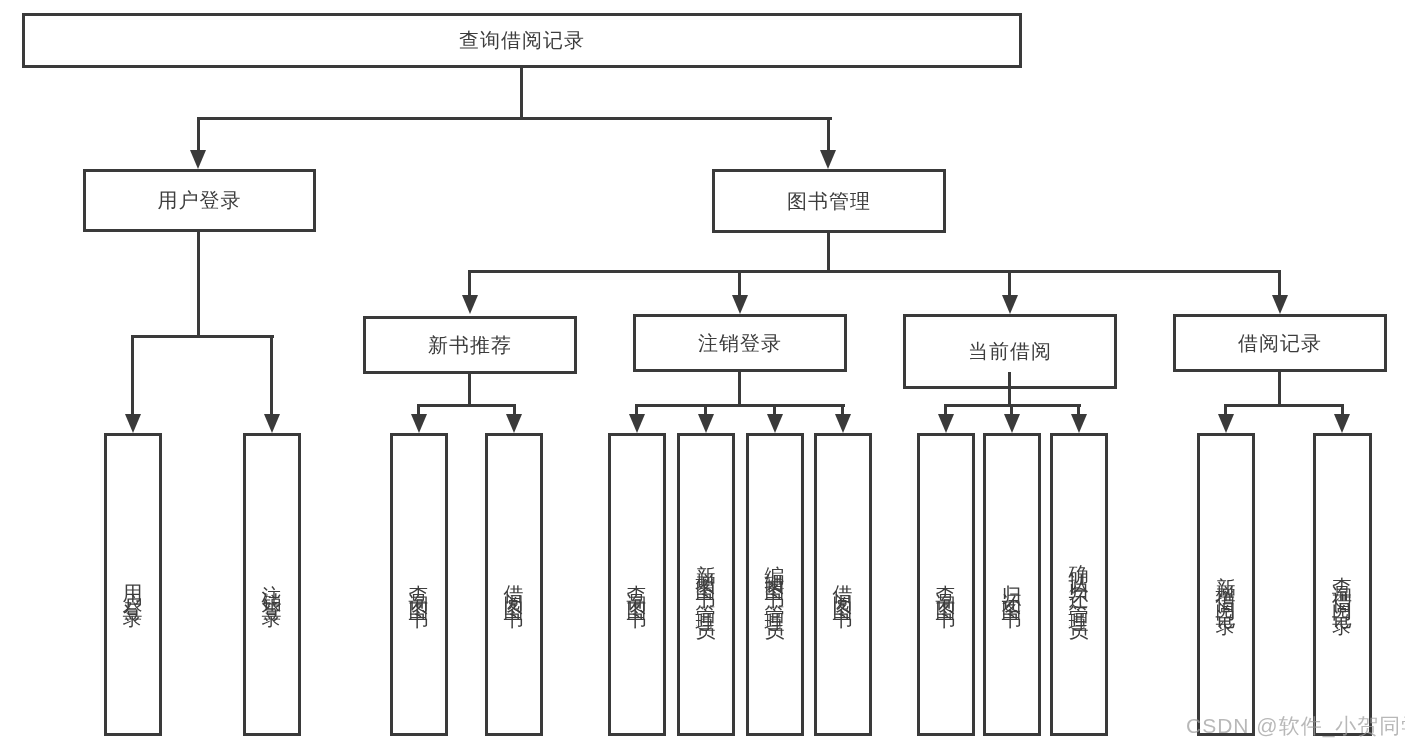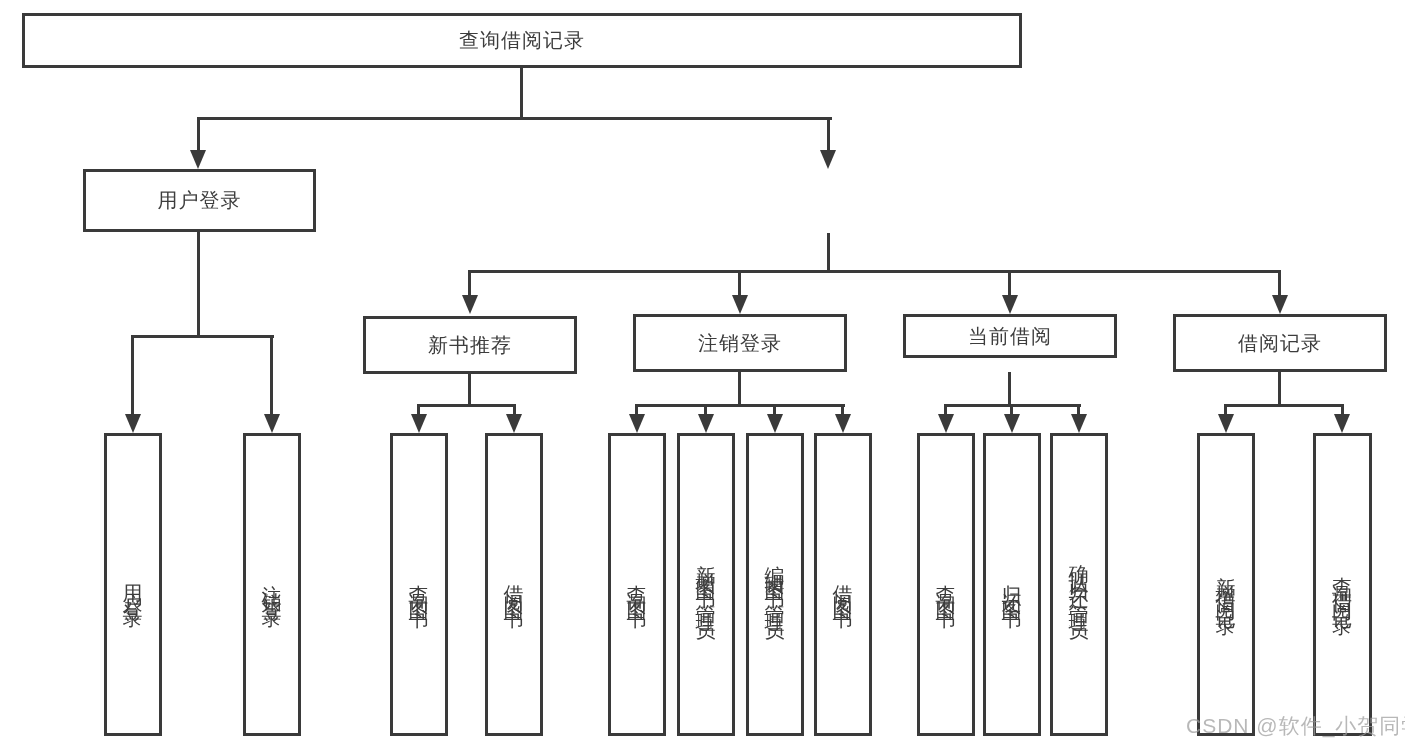--- a/index.html
+++ b/index.html
@@ -77,28 +77,31 @@
 
 <div class="canvas">
 
   <div class="hbox" style="left:22px; top:13px; width:1000px; height:55px;">
     <span>查询借阅记录</span>
   </div>
 
   <div class="hbox" style="left:83px; top:169px; width:233px; height:63px;">
     <span>用户登录</span>
   </div>
+  <div class="hbox" style="left:712px; top:169px; width:234px; height:64px;">
+    <span>图书管理</span>
+  </div>
 
   <div class="hbox" style="left:363px; top:316px; width:214px; height:58px;">
     <span>新书推荐</span>
   </div>
   <div class="hbox" style="left:633px; top:314px; width:214px; height:58px;">
     <span>注销登录</span>
   </div>
-  <div class="hbox" style="left:903px; top:314px; width:214px; height:44px;">
+  <div class="hbox" style="left:903px; top:314px; width:214px; height:75px;">
     <span>当前借阅</span>
   </div>
   <div class="hbox" style="left:1173px; top:314px; width:214px; height:58px;">
     <span>借阅记录</span>
   </div>
 
   <div class="vbox" style="left:104px;">
     <span class="vtext">用户登录</span>
   </div>
   <div class="vbox" style="left:243px;">

